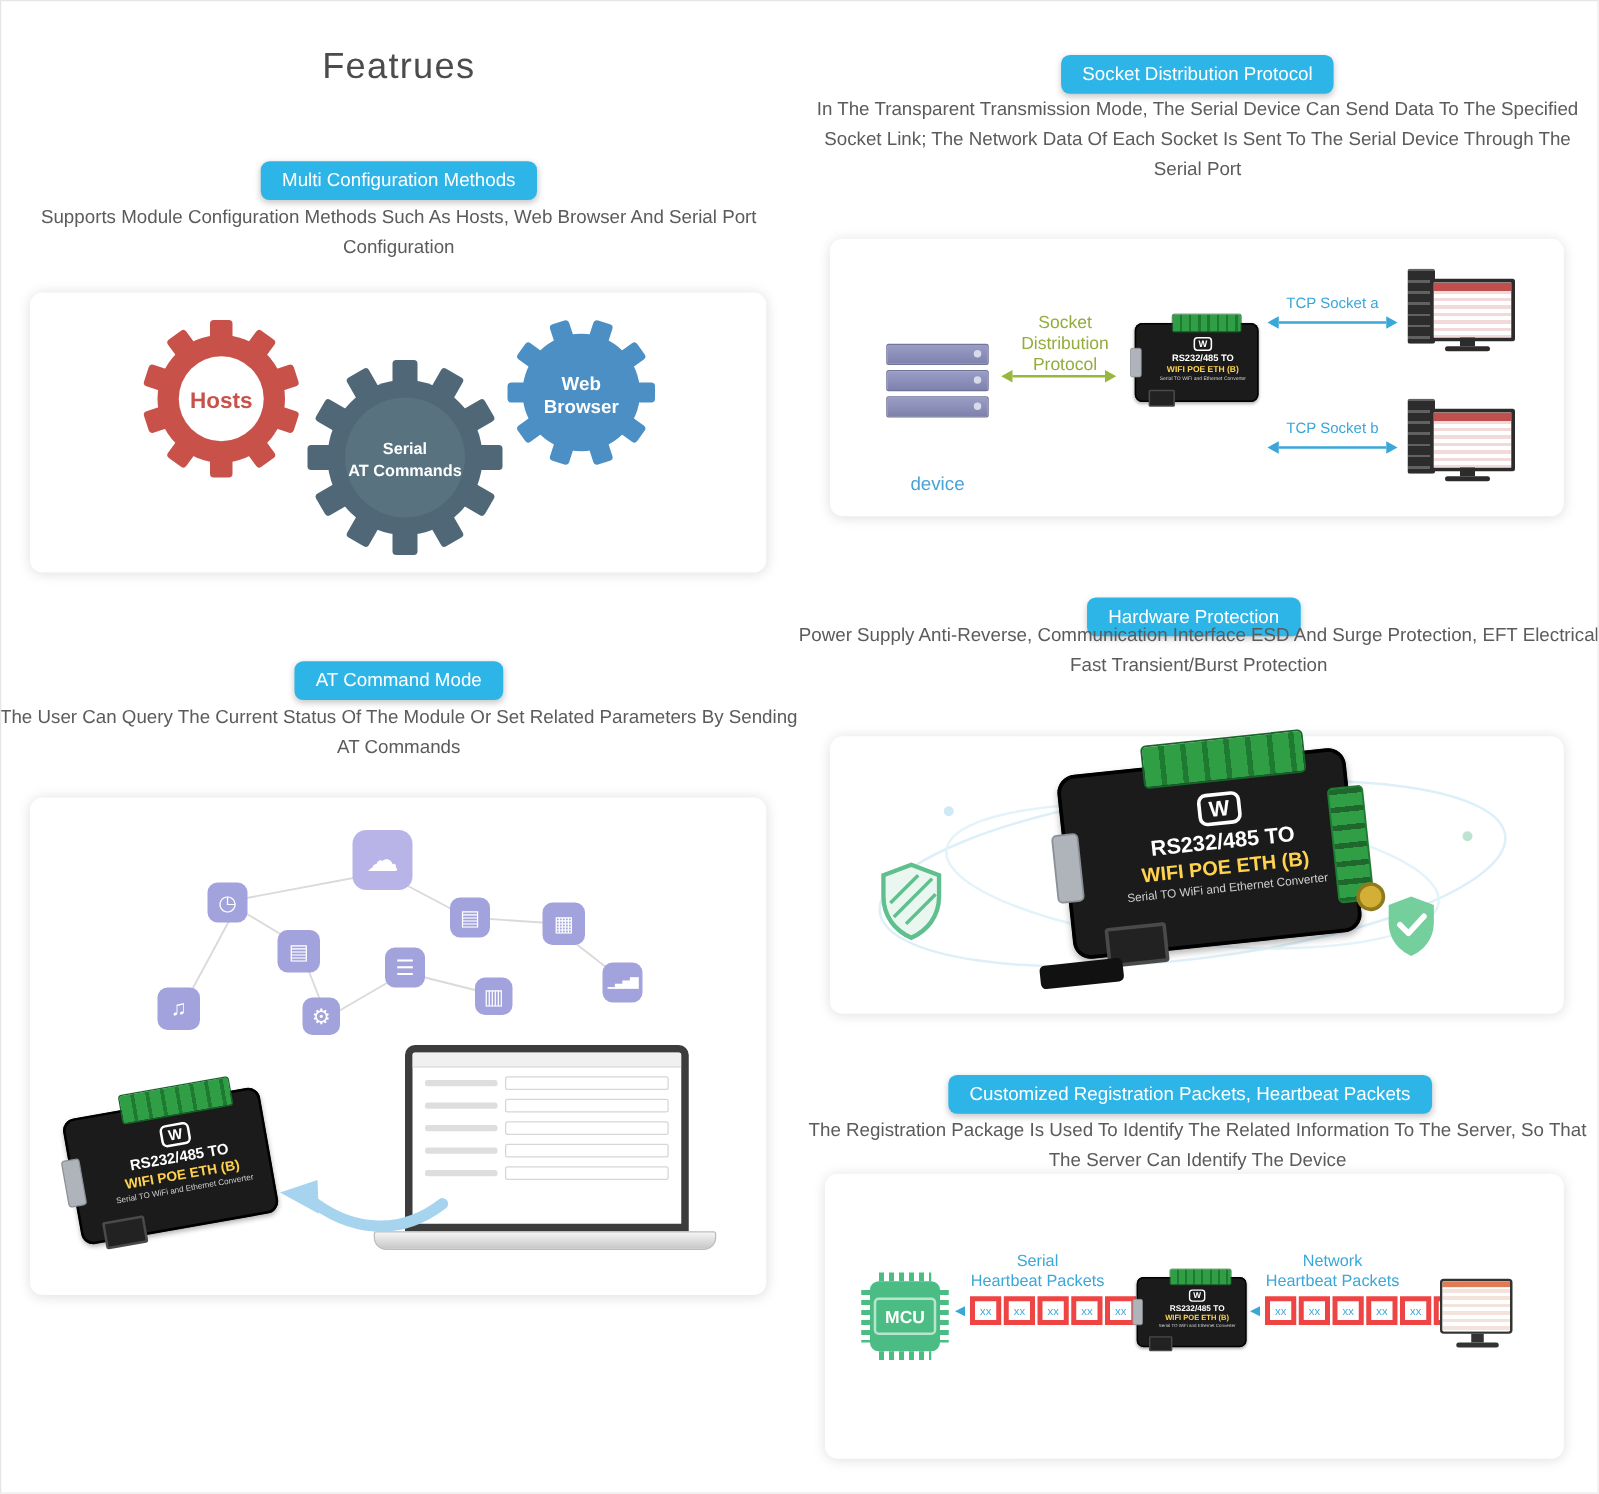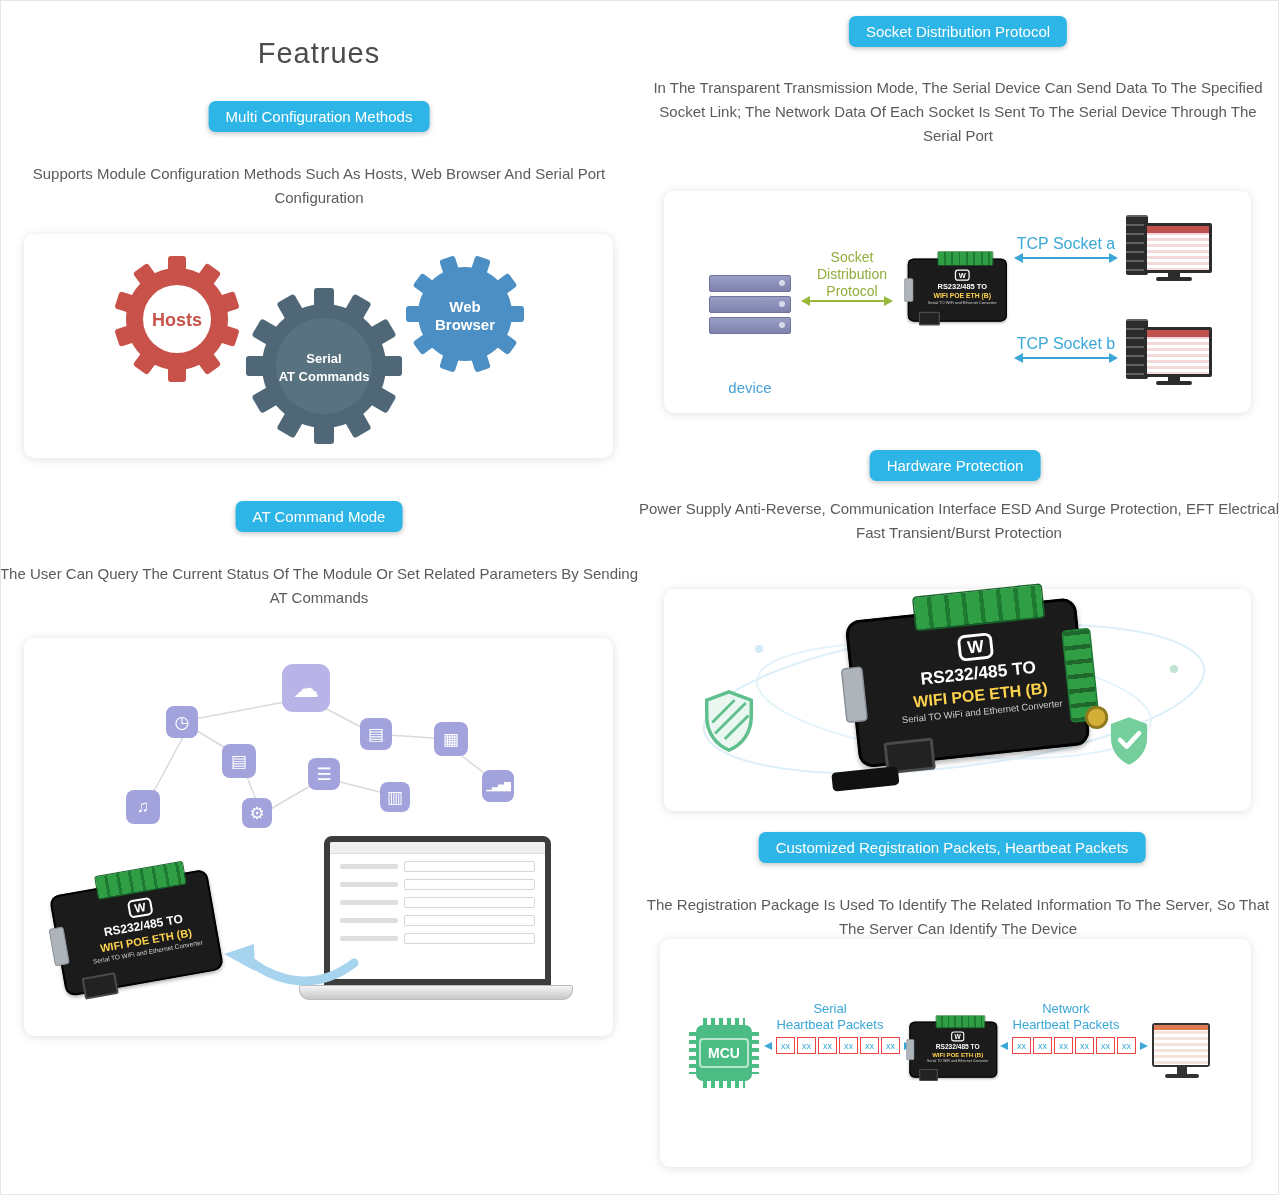--- a/index.html
+++ b/index.html
@@ -8,21 +8,21 @@
     border:1px solid #e6e6e6;overflow:hidden;
     font-family:"Liberation Sans",sans-serif;color:#555;
   }
   svg{font-family:"Liberation Sans",sans-serif;}
 
   
   .page-title{position:absolute;left:0;top:36px;width:636px;margin:0;text-align:center;
     font-size:29px;font-weight:400;color:#4c4c4c;letter-spacing:1px;}
   .badge{position:absolute;transform:translateX(-50%);background:#2eb5e7;color:#fff;
     font-size:15px;line-height:1;padding:8px 17px;border-radius:7px;white-space:nowrap;
-    box-shadow:0 2px 5px rgba(0,0,0,.22);}
+    box-shadow:0 2px 5px rgba(0,0,0,.22);margin-top:28px;}
   .badge-multi{left:318px;top:100px;}
   .badge-at{left:318px;top:500px;}
   .badge-socket{left:957px;top:15px;}
   .badge-hardware{left:954px;top:449px;}
   .badge-reg{left:951px;top:831px;}
   .desc{position:absolute;margin:0;text-align:center;font-size:15px;line-height:24px;color:#5b5b5b;}
   .desc-multi{left:18px;top:161px;width:600px;}
   .desc-at{left:-2px;top:561px;width:640px;}
   .desc-socket{left:639px;top:75px;width:636px;}
   .desc-hw{left:635px;top:496px;width:646px;}
@@ -108,21 +108,21 @@
   .h-arrow .line{flex:1;height:2px;}
   .h-arrow .tl{width:0;height:0;border-top:5px solid transparent;border-bottom:5px solid transparent;}
   .h-arrow .tr{width:0;height:0;border-top:5px solid transparent;border-bottom:5px solid transparent;}
   .arrow-green{left:137px;top:105px;width:92px;}
   .arrow-green .line{background:#97b83c;}
   .arrow-green .tl{border-right:9px solid #97b83c;}
   .arrow-green .tr{border-left:9px solid #97b83c;}
   .arrow-blue .line{background:#3aa7d9;}
   .arrow-blue .tl{border-right:9px solid #3aa7d9;}
   .arrow-blue .tr{border-left:9px solid #3aa7d9;}
-  .lbl-tcp{position:absolute;width:104px;text-align:center;color:#3aa7d9;font-size:16px;}
+  .lbl-tcp{position:absolute;width:104px;text-align:center;color:#3aa7d9;font-size:12px;}
   .lbl-tcpa{left:350px;top:44px;}
   .lbl-tcpb{left:350px;top:144px;}
   .arrow-tcpa{left:350px;top:62px;width:104px;}
   .arrow-tcpb{left:350px;top:162px;width:104px;}
   .pc{position:absolute;width:92px;height:72px;}
   .pc-a{left:462px;top:24px;}
   .pc-b{left:462px;top:128px;}
   .pc-tower{position:absolute;left:0;top:0;width:22px;height:60px;background:#2c2c2c;border-radius:2px;
     background-image:repeating-linear-gradient(180deg,rgba(255,255,255,.25) 0 2px,transparent 2px 9px);}
   .pc-mon{position:absolute;left:18px;top:8px;width:62px;height:44px;background:#fff;
@@ -151,21 +151,21 @@
   .mcu .pins-t{top:-7px;} .mcu .pins-b{bottom:-7px;}
   .mcu-core{border:2px solid rgba(255,255,255,.6);border-radius:4px;padding:5px 7px;
     color:#fff;font-weight:bold;font-size:14px;}
   .hb-label{position:absolute;text-align:center;color:#3aa7d9;font-size:13px;line-height:16px;}
   .hb-label span{display:block;}
   .lbl-serial-hb{left:104px;top:62px;width:132px;}
   .lbl-network-hb{left:338px;top:62px;width:136px;}
   .pk-row{position:absolute;display:flex;align-items:center;gap:2px;}
   .pk-serial{left:104px;top:98px;}
   .pk-network{left:340px;top:98px;}
-  .pk-box{width:17px;height:15px;border:1px solid #ef4444;background:#fff;color:#3aa7d9;
+  .pk-box{width:17px;height:15px;border:4px solid #ef4444;background:#fff;color:#3aa7d9;
     font-size:9px;display:flex;align-items:center;justify-content:center;}
   .pk-row .tl{width:0;height:0;border-top:4px solid transparent;border-bottom:4px solid transparent;
     border-right:8px solid #3aa7d9;margin-right:2px;}
   .pk-row .tr{width:0;height:0;border-top:4px solid transparent;border-bottom:4px solid transparent;
     border-left:8px solid #3aa7d9;margin-left:2px;}
   .pc-reg{position:absolute;left:492px;top:84px;width:60px;}
   .mon2{width:54px;height:40px;background:#fff;border:2px solid #333;border-radius:3px;overflow:hidden;}
   .mon2::before{content:"";display:block;height:5px;background:#e07b54;}
   .mon2::after{content:"";display:block;height:100%;
     background:repeating-linear-gradient(0deg,#f3e3da 0 3px,#fff 3px 6px),

